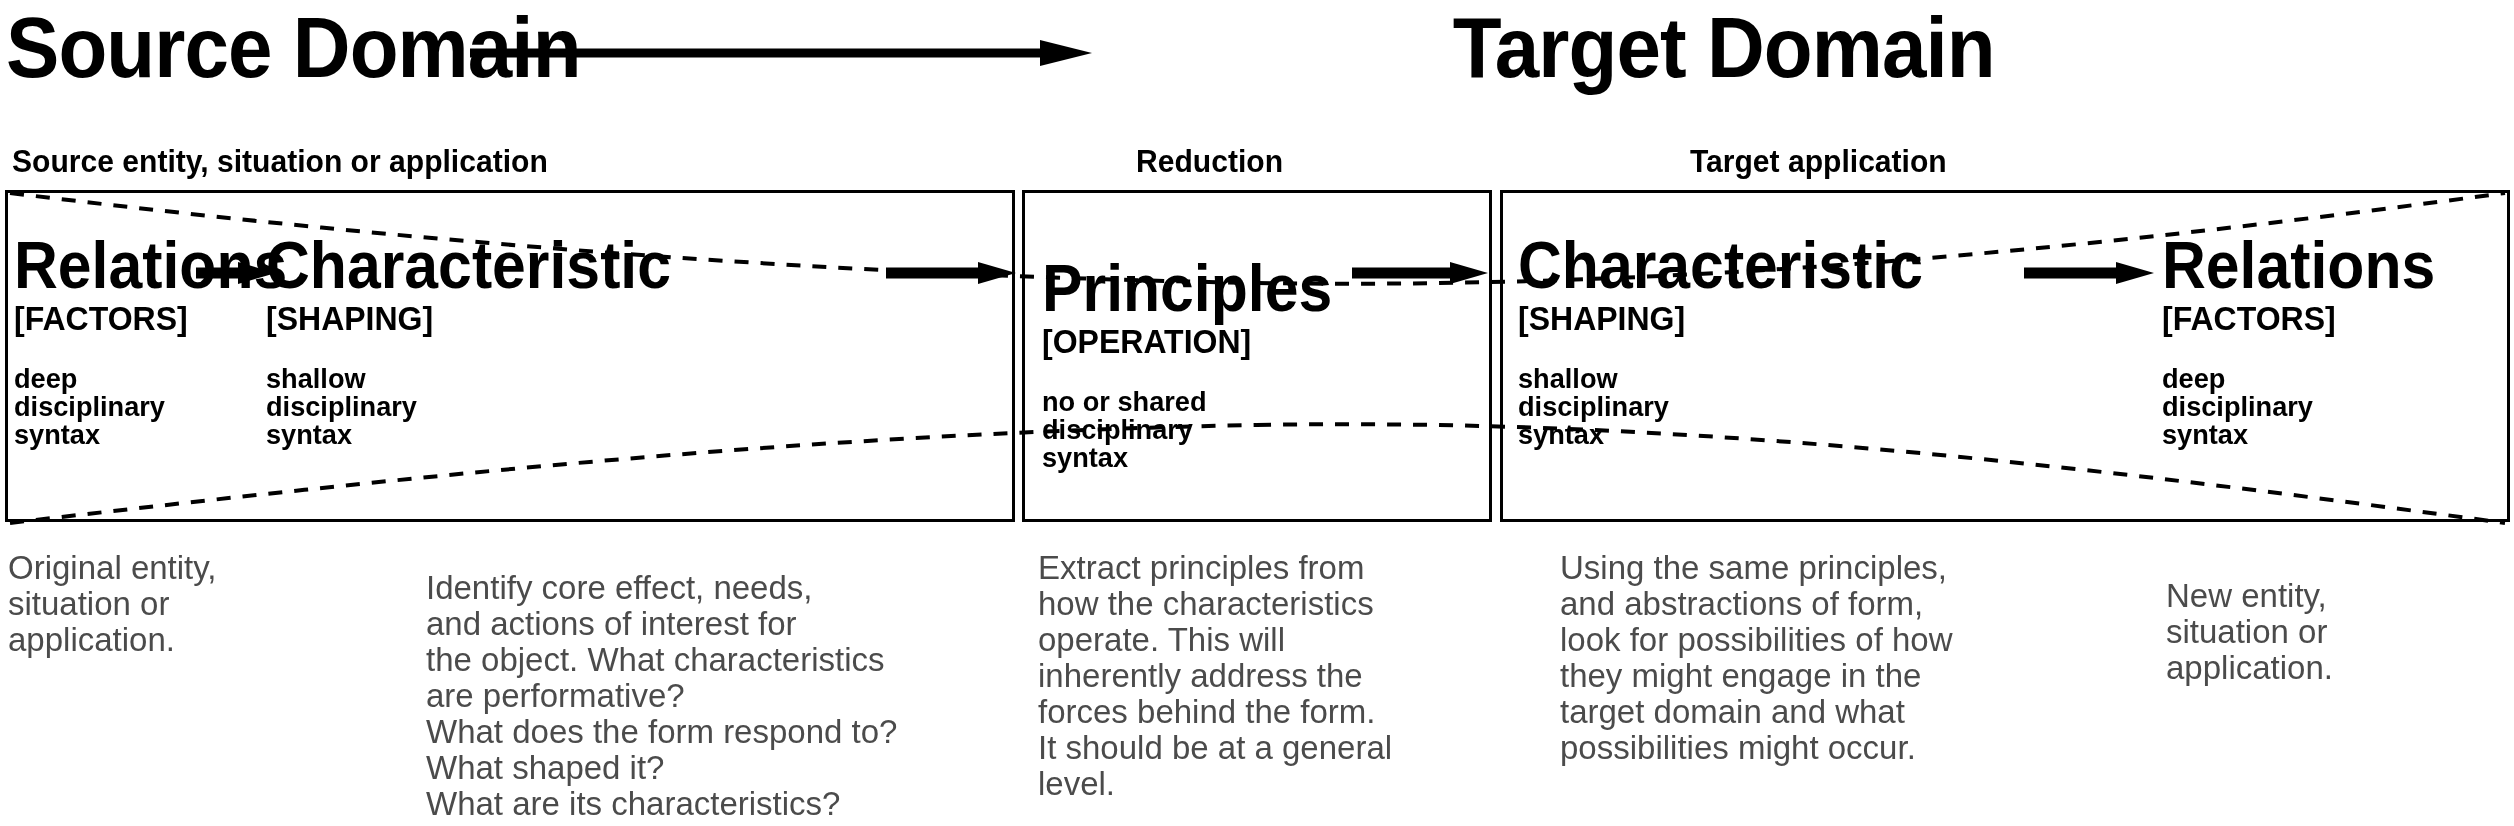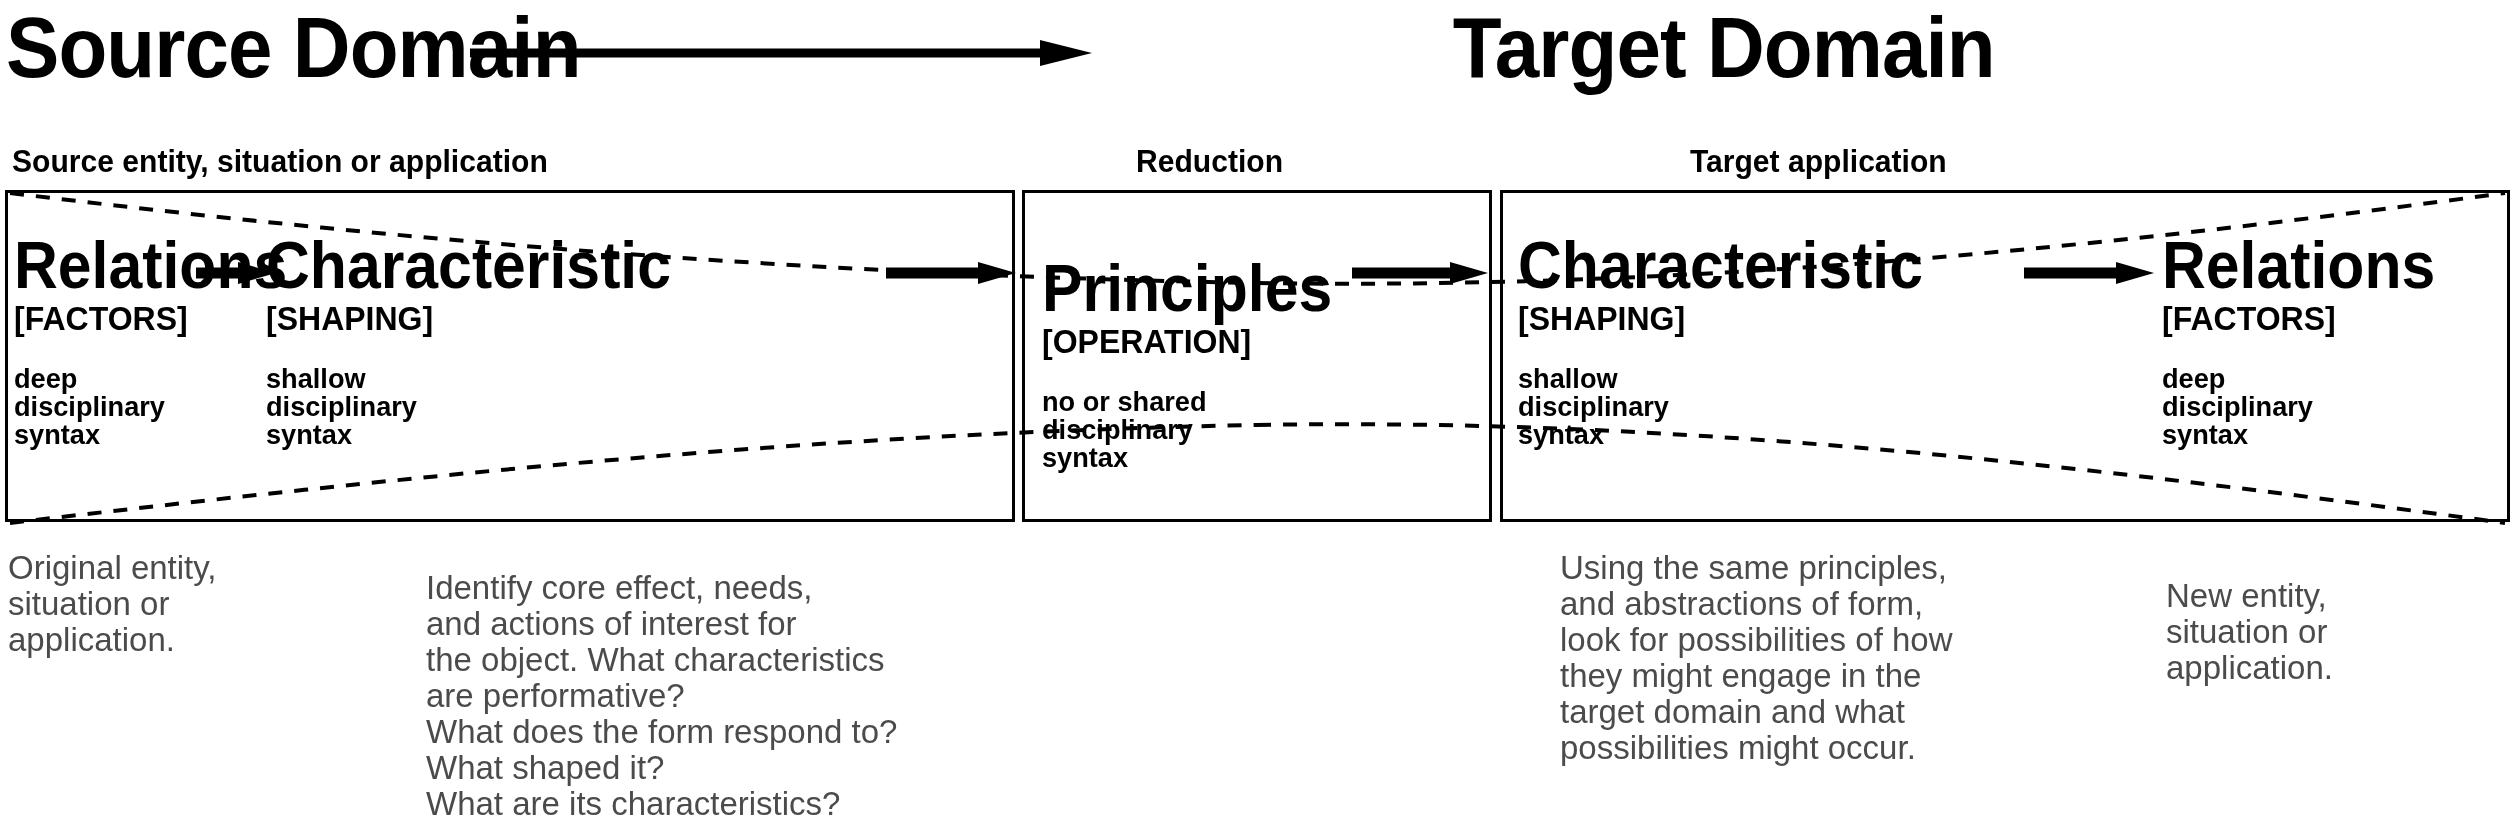--- a/index.html
+++ b/index.html
@@ -164,20 +164,27 @@
   <div class="desc" id="desc-0">Original entity,
 situation or
 application.</div>
   <div class="desc" id="desc-1">Identify core effect, needs,
 and actions of interest for
 the object. What characteristics
 are performative?
 What does the form respond to?
 What shaped it?
 What are its characteristics?</div>
+  <div class="desc" id="desc-2">Extract principles from
+how the characteristics
+operate. This will
+inherently address the
+forces behind the form.
+It should be at a general
+level.</div>
   <div class="desc" id="desc-3">Using the same principles,
 and abstractions of form,
 look for possibilities of how
 they might engage in the
 target domain and what
 possibilities might occur.</div>
   <div class="desc" id="desc-4">New entity,
 situation or
 application.</div>
 

